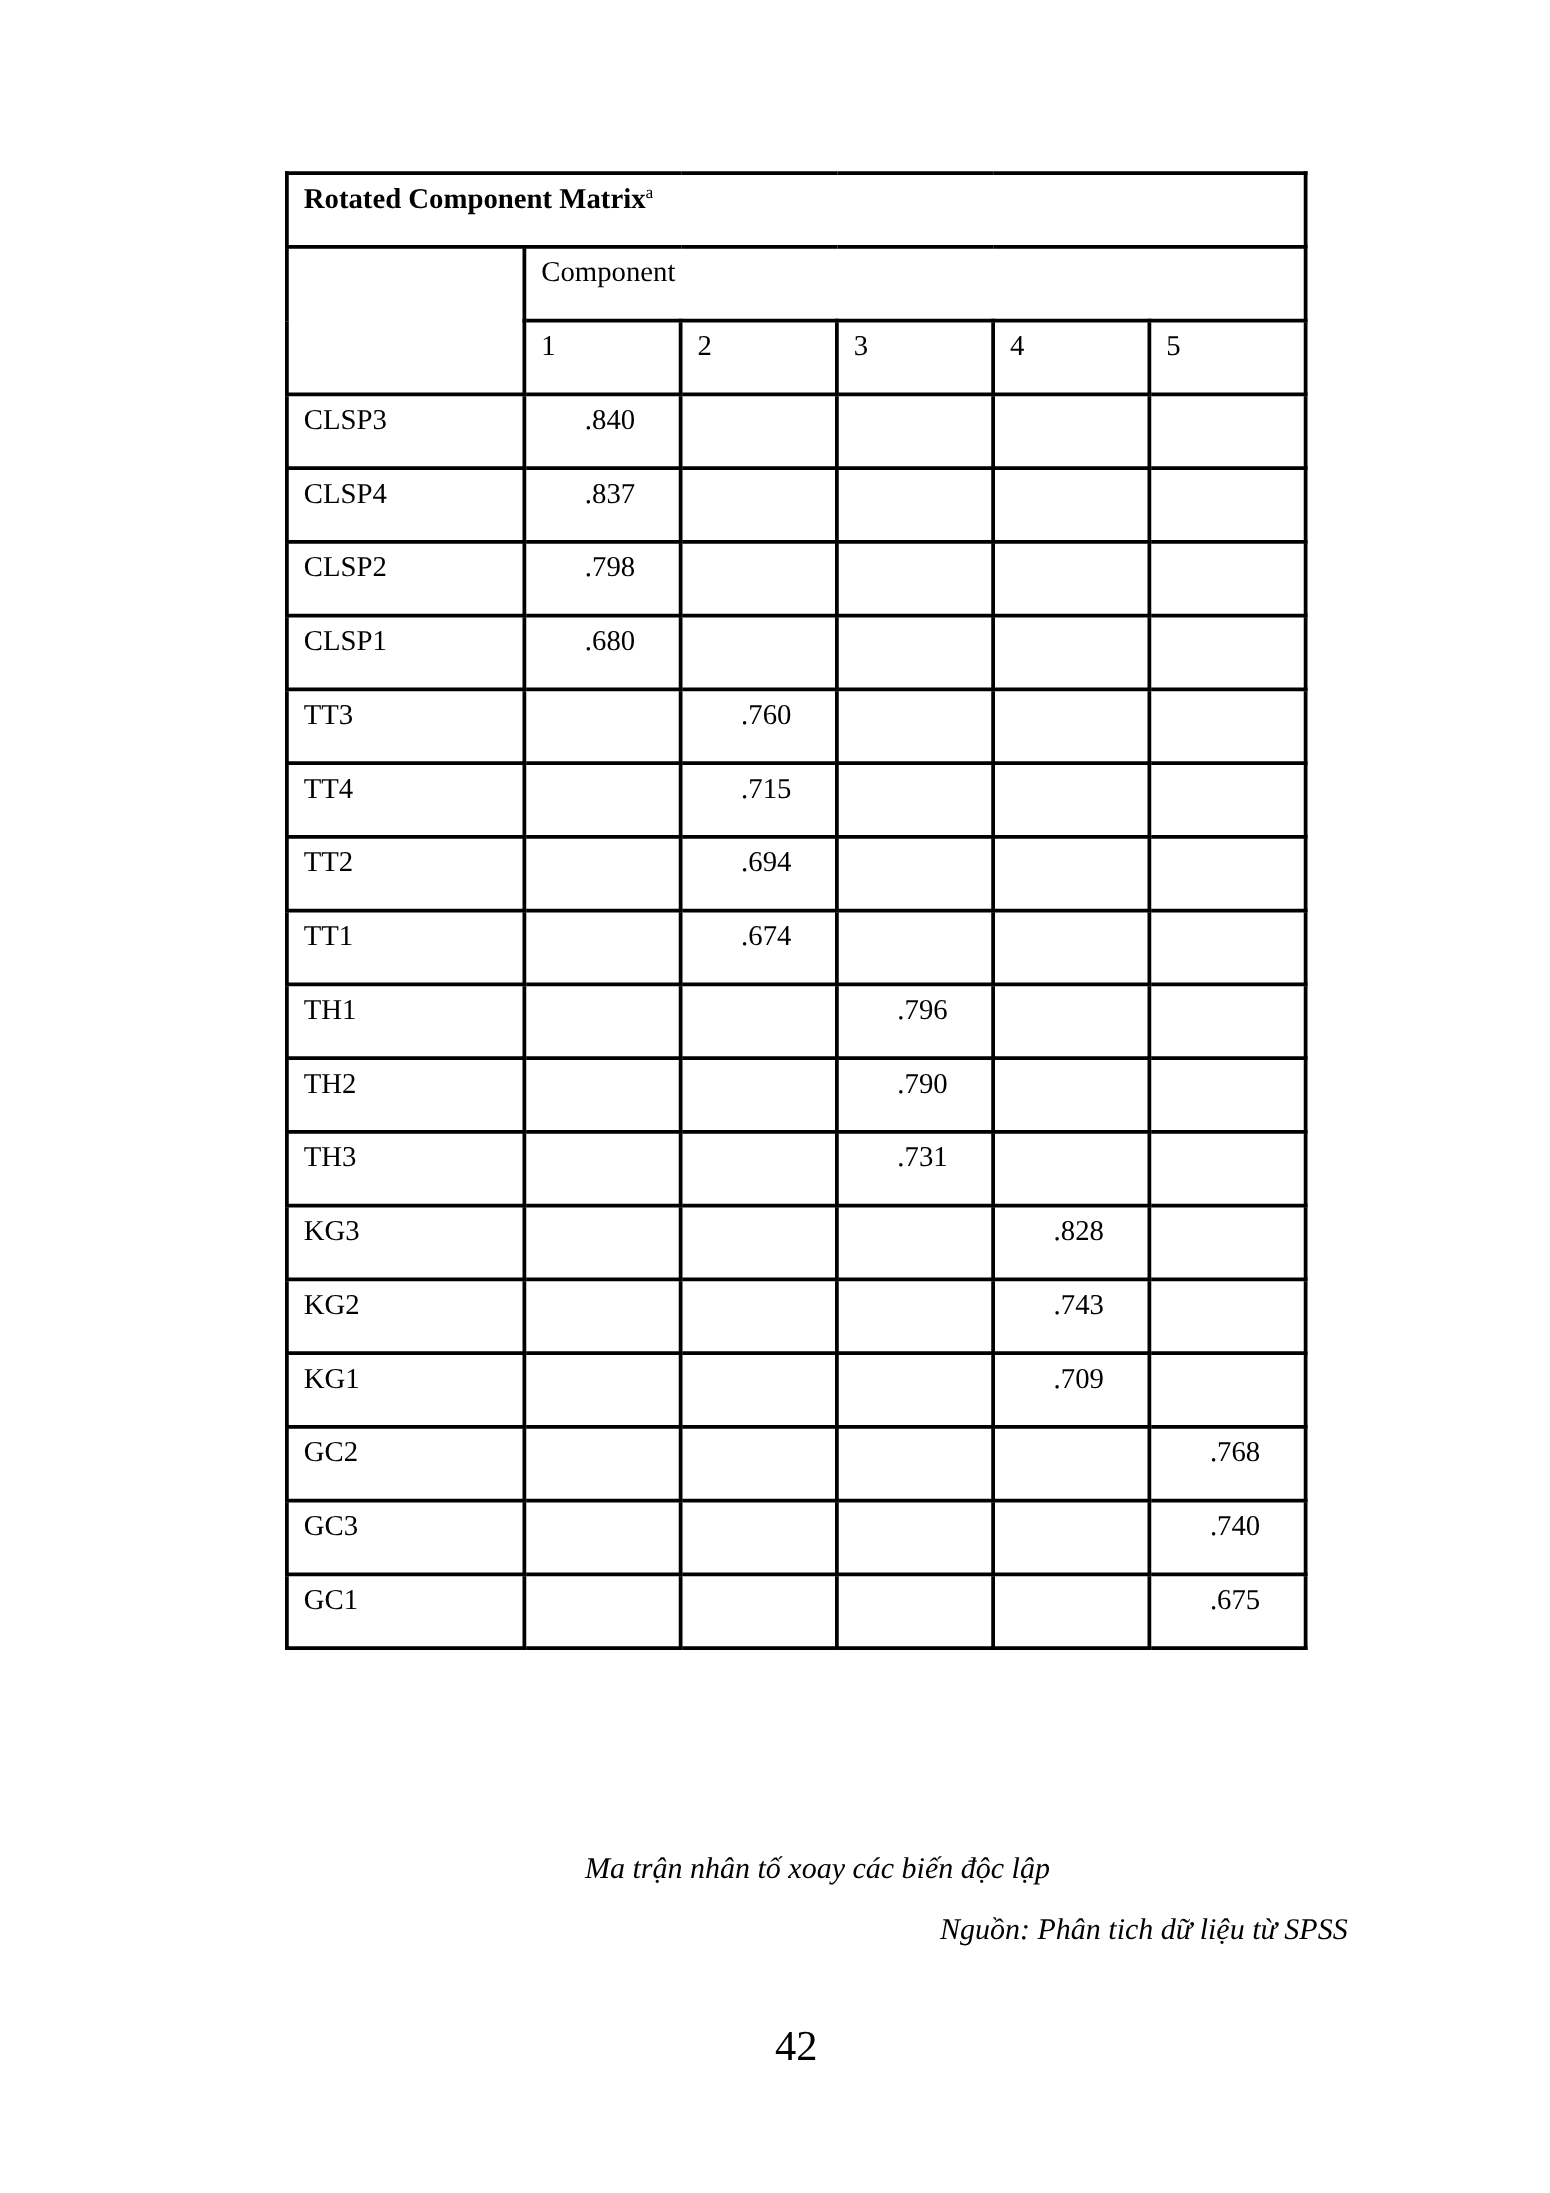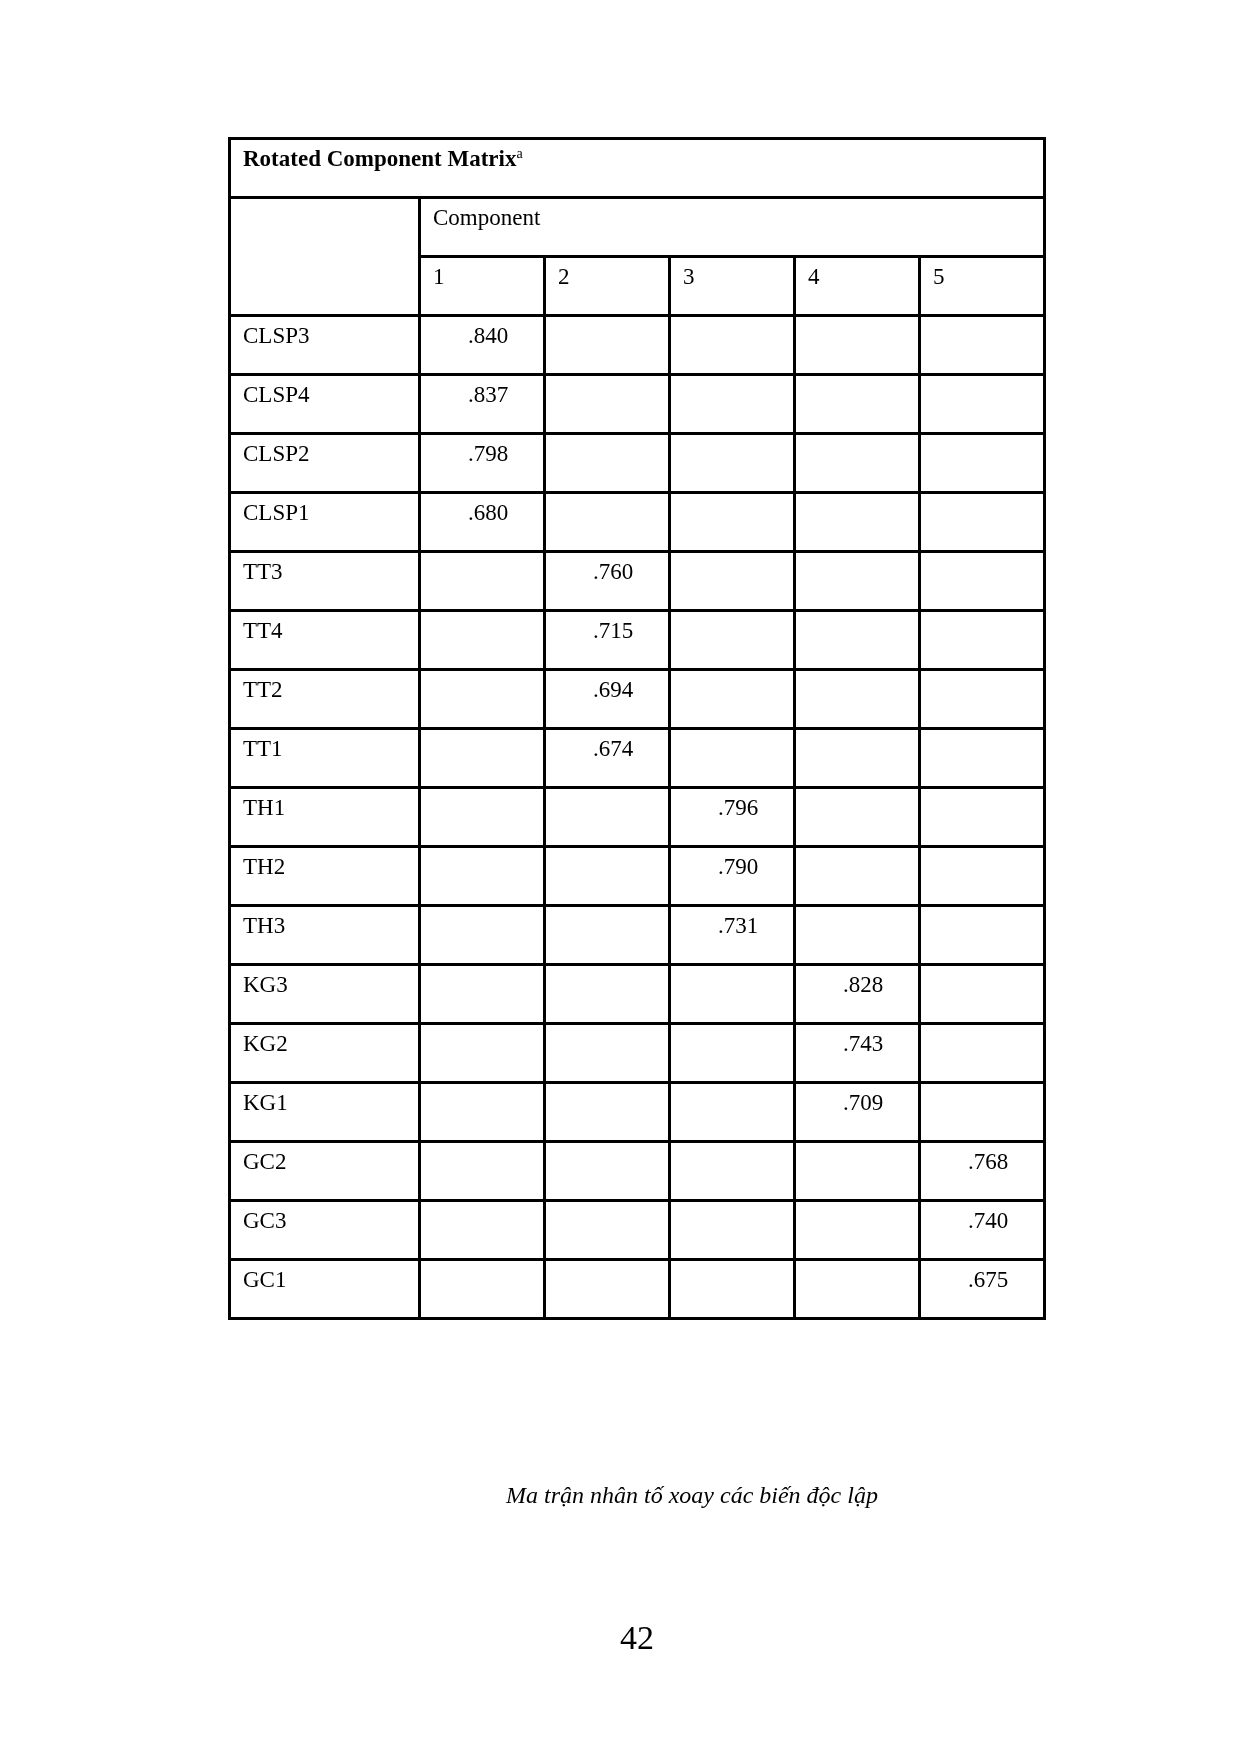--- a/index.html
+++ b/index.html
@@ -61,21 +61,20 @@
       text-align: center;
       padding-left: 0;
     }
     .caption {
       position: absolute;
       left: 468px;
       top: 1482px;
       font-style: italic;
       font-size: 24px;
       white-space: nowrap;
-      margin-left: 38px;
     }
     .source {
       position: absolute;
       left: 752px;
       top: 1531px;
       font-style: italic;
       font-size: 24px;
       white-space: nowrap;
     }
     .page-number {
@@ -250,15 +249,16 @@
           <td class="val"></td>
           <td class="val"></td>
           <td class="val"></td>
           <td class="val"></td>
           <td class="val">.675</td>
         </tr>
       </tbody>
   </table>
 
   <div class="caption">Ma trận nhân tố xoay các biến độc lập</div>
+  <div class="source">Nguồn: Phân tich dữ liệu từ SPSS</div>
   <div class="page-number">42</div>
 
 </div>
 
 </body></html>

